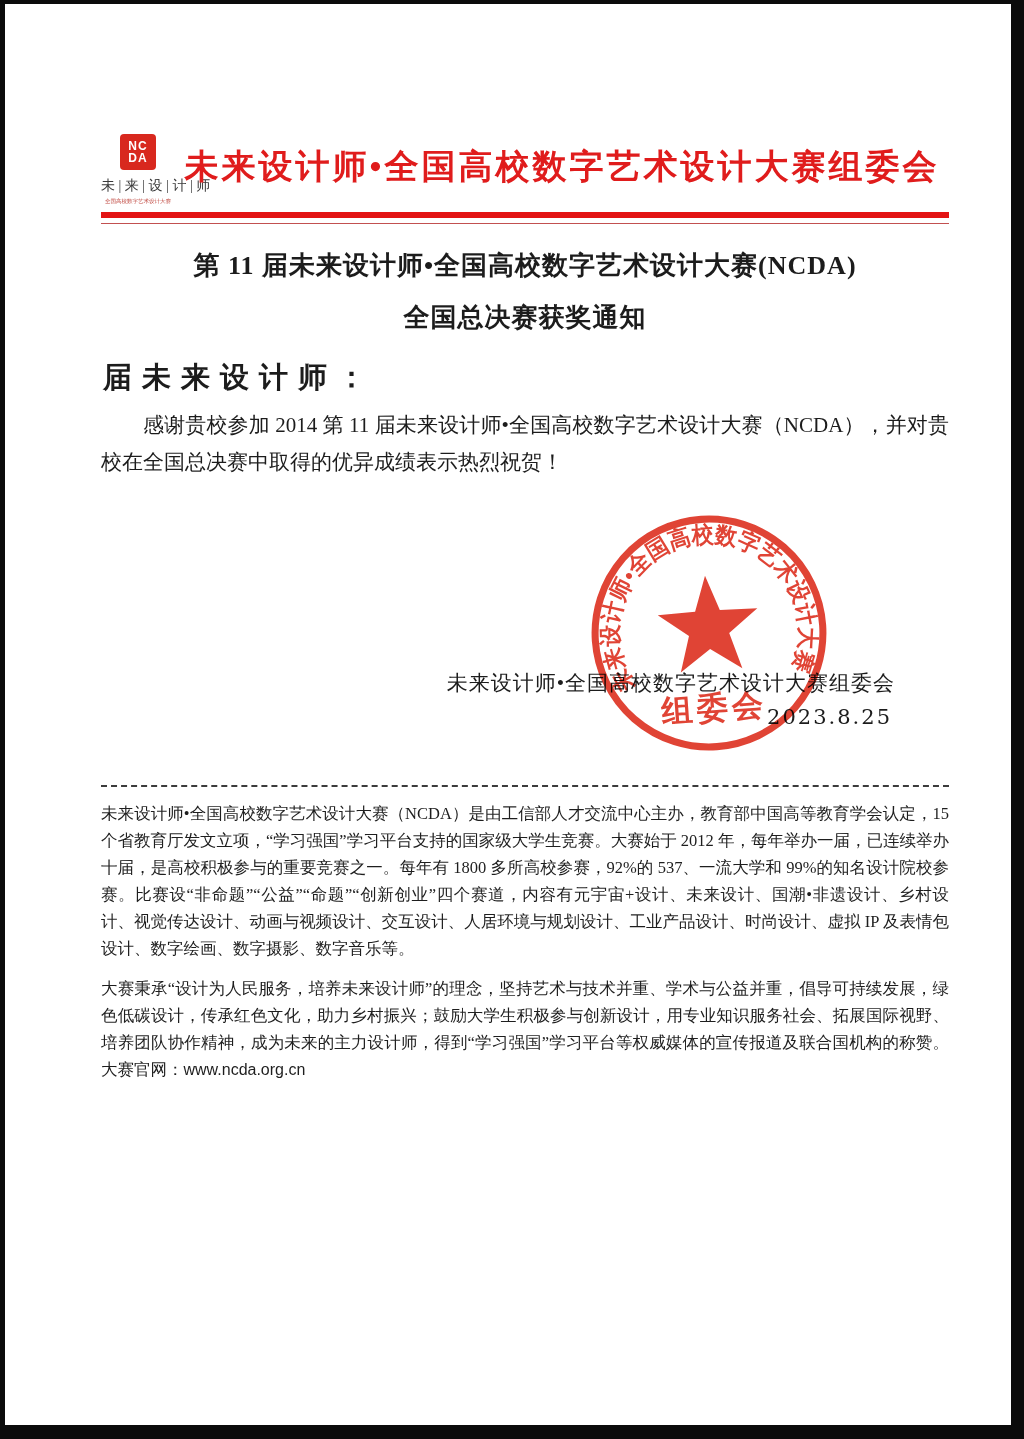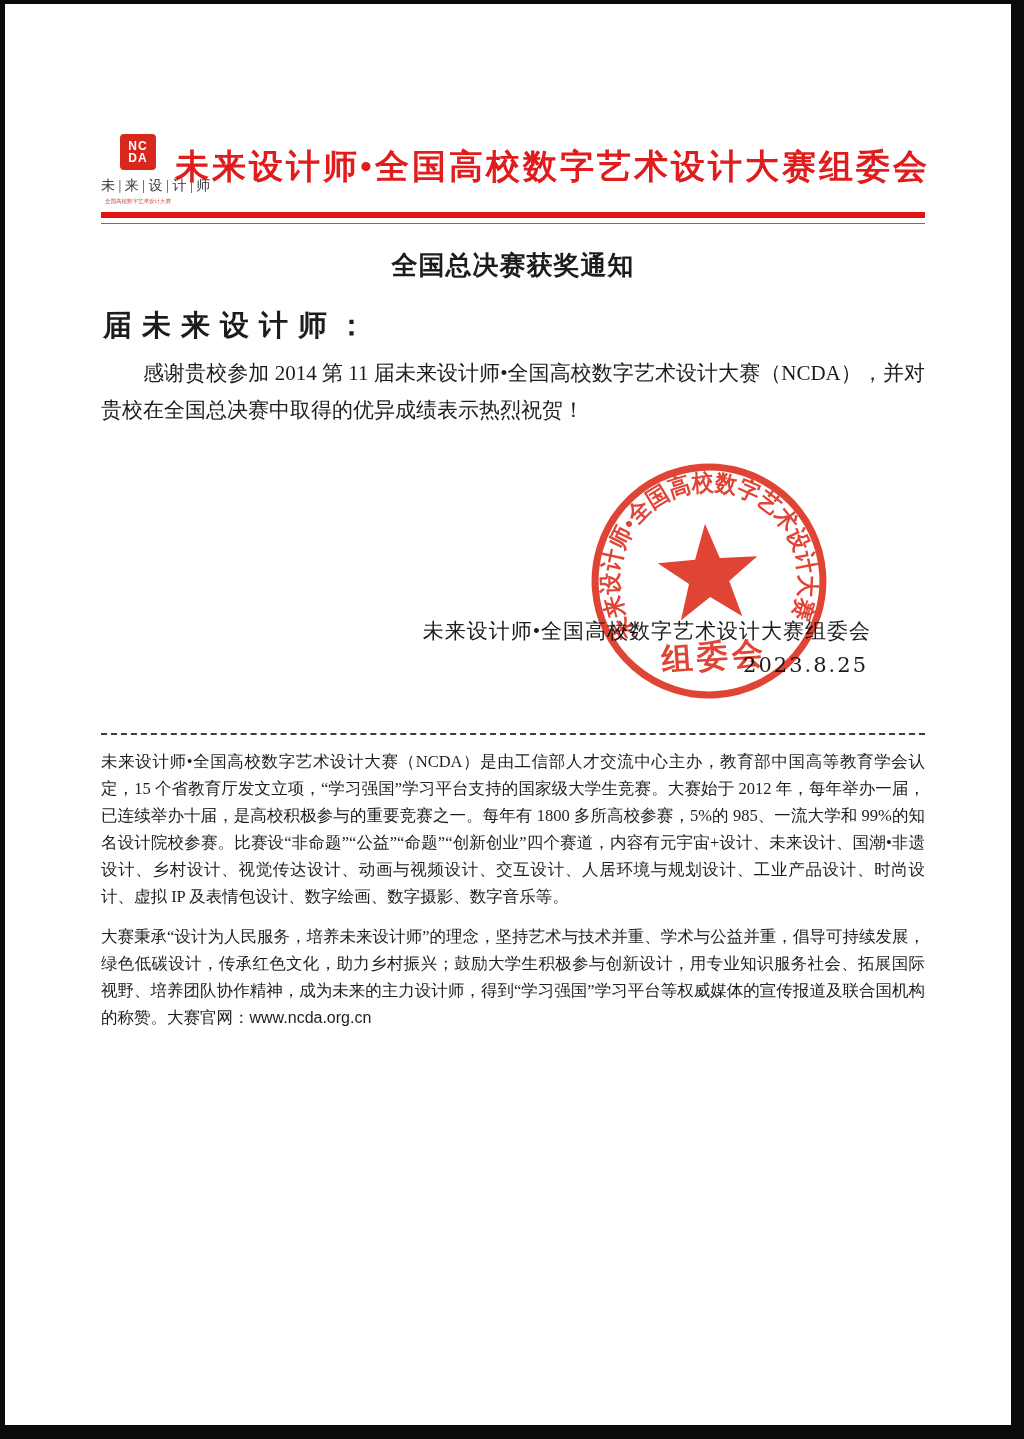--- a/index.html
+++ b/index.html
@@ -7,21 +7,21 @@
   .page {
     width:1024px; height:1439px;
     border:solid #0b0b0b;
     border-width:4px 13px 14px 5px;
     background:#ffffff;
     position:relative;
     overflow:hidden;
     font-family:"Liberation Serif", serif;
     color:#1c1c1c;
   }
-  .inner { padding:0 86px 0 96px; }
+  .inner { padding:0 62px 0 96px; }
 
   
   .letterhead { margin-top:130px; display:flex; align-items:flex-start; }
   .logo { width:74px; flex:0 0 74px; text-align:center; }
   .logo-mark {
     width:36px; height:36px; margin:0 auto;
     background:#d8281e; color:#fff; border-radius:4px;
     display:flex; flex-direction:column; align-items:center; justify-content:center;
     font-family:"Liberation Sans", sans-serif;
     font-size:12px; font-weight:bold; line-height:12px; letter-spacing:1px;
@@ -89,20 +89,21 @@
         </div>
         <div class="logo-name">未 | 来 | 设 | 计 | 师</div>
         <div class="logo-sub">全国高校数字艺术设计大赛</div>
       </div>
       <div class="org-title">未来设计师•全国高校数字艺术设计大赛组委会</div>
     </div>
     <div class="rule-thick"></div>
     <div class="rule-thin"></div>
 
     <div class="doc-title">
+      <div>第 11 届未来设计师•全国高校数字艺术设计大赛(NCDA)</div>
       <div>全国总决赛获奖通知</div>
     </div>
 
     <div class="addressee">届未来设计师：</div>
 
     <p class="para">感谢贵校参加 2014 第 11 届未来设计师•全国高校数字艺术设计大赛（NCDA），并对贵校在全国总决赛中取得的优异成绩表示热烈祝贺！</p>
 
     <div class="sign-area">
       <div class="signature-org">未来设计师•全国高校数字艺术设计大赛组委会</div>
       <div class="signature-date">2023.8.25</div>
@@ -113,17 +114,17 @@
         <text font-size="23" font-weight="bold" fill="#dd2f1f" font-family="Liberation Serif, serif">
           <textPath href="#ringPath" startOffset="0" textLength="376" lengthAdjust="spacingAndGlyphs">未来设计师•全国高校数字艺术设计大赛</textPath>
         </text>
         <polygon points="125,68 137.3,103 174.5,103.9 145,126.5 155.6,162.1 125,141 94.4,162.1 105,126.5 75.5,103.9 112.7,103" fill="#dd2f1f"></polygon>
         <text x="125" y="210" text-anchor="middle" font-size="31" font-weight="bold" fill="#dd2f1f" letter-spacing="4" font-family="Liberation Serif, serif">组委会</text>
       </svg>
     </div>
 
     <hr class="divider">
 
-    <p class="footer-para">未来设计师•全国高校数字艺术设计大赛（NCDA）是由工信部人才交流中心主办，教育部中国高等教育学会认定，15 个省教育厅发文立项，“学习强国”学习平台支持的国家级大学生竞赛。大赛始于 2012 年，每年举办一届，已连续举办十届，是高校积极参与的重要竞赛之一。每年有 1800 多所高校参赛，5%的 985、一流大学和 99%的知名设计院校参赛。比赛设“非命题”“公益”“命题”“创新创业”四个赛道，内容有元宇宙+设计、未来设计、国潮•非遗设计、乡村设计、视觉传达设计、动画与视频设计、交互设计、人居环境与规划设计、工业产品设计、时尚设计、虚拟 IP 及表情包设计、数字绘画、数字摄影、数字音乐等。</p>
+    <p class="footer-para">未来设计师•全国高校数字艺术设计大赛（NCDA）是由工信部人才交流中心主办，教育部中国高等教育学会认定，15 个省教育厅发文立项，“学习强国”学习平台支持的国家级大学生竞赛。大赛始于 2012 年，每年举办一届，已连续举办十届，是高校积极参与的重要竞赛之一。每年有 1800 多所高校参赛，92%的 537、一流大学和 99%的知名设计院校参赛。比赛设“非命题”“公益”“命题”“创新创业”四个赛道，内容有元宇宙+设计、未来设计、国潮•非遗设计、乡村设计、视觉传达设计、动画与视频设计、交互设计、人居环境与规划设计、工业产品设计、时尚设计、虚拟 IP 及表情包设计、数字绘画、数字摄影、数字音乐等。</p>
     <p class="footer-para"><span>大赛秉承“设计为人民服务，培养未来设计师”的理念，坚持艺术与技术并重、学术与公益并重，倡导可持续发展，绿色低碳设计，传承红色文化，助力乡村振兴；鼓励大学生积极参与创新设计，用专业知识服务社会、拓展国际视野、培养团队协作精神，成为未来的主力设计师，得到“学习强国”学习平台等权威媒体的宣传报道及联合国机构的称赞。大赛官网：</span><span class="url">www.ncda.org.cn</span></p>
 
   </div>
 </div>
 
 </body></html>

